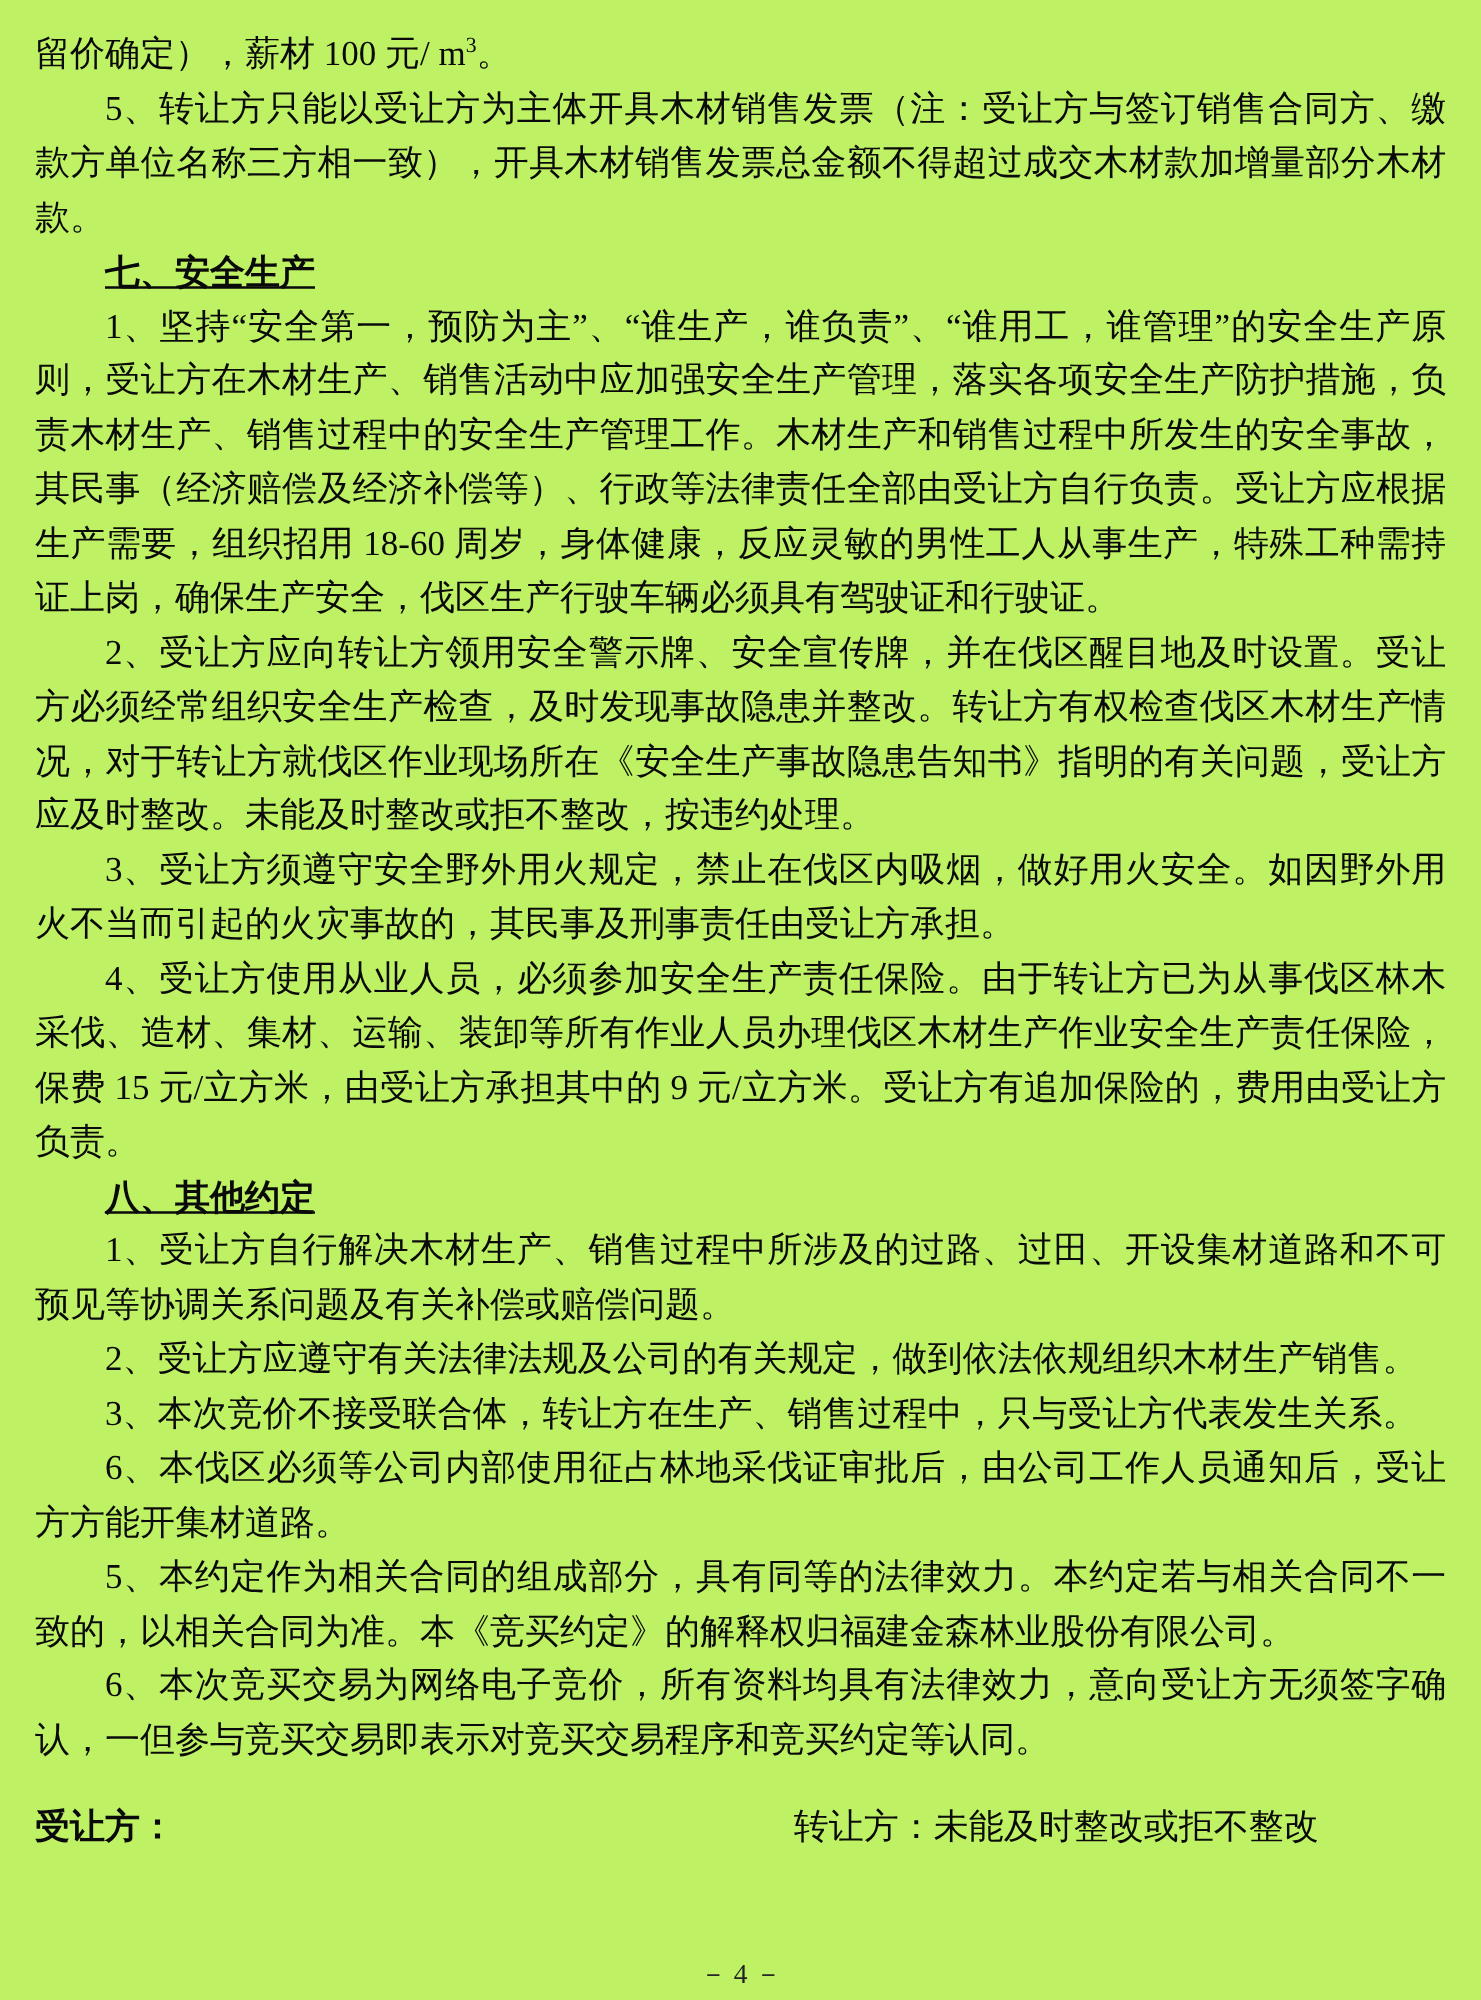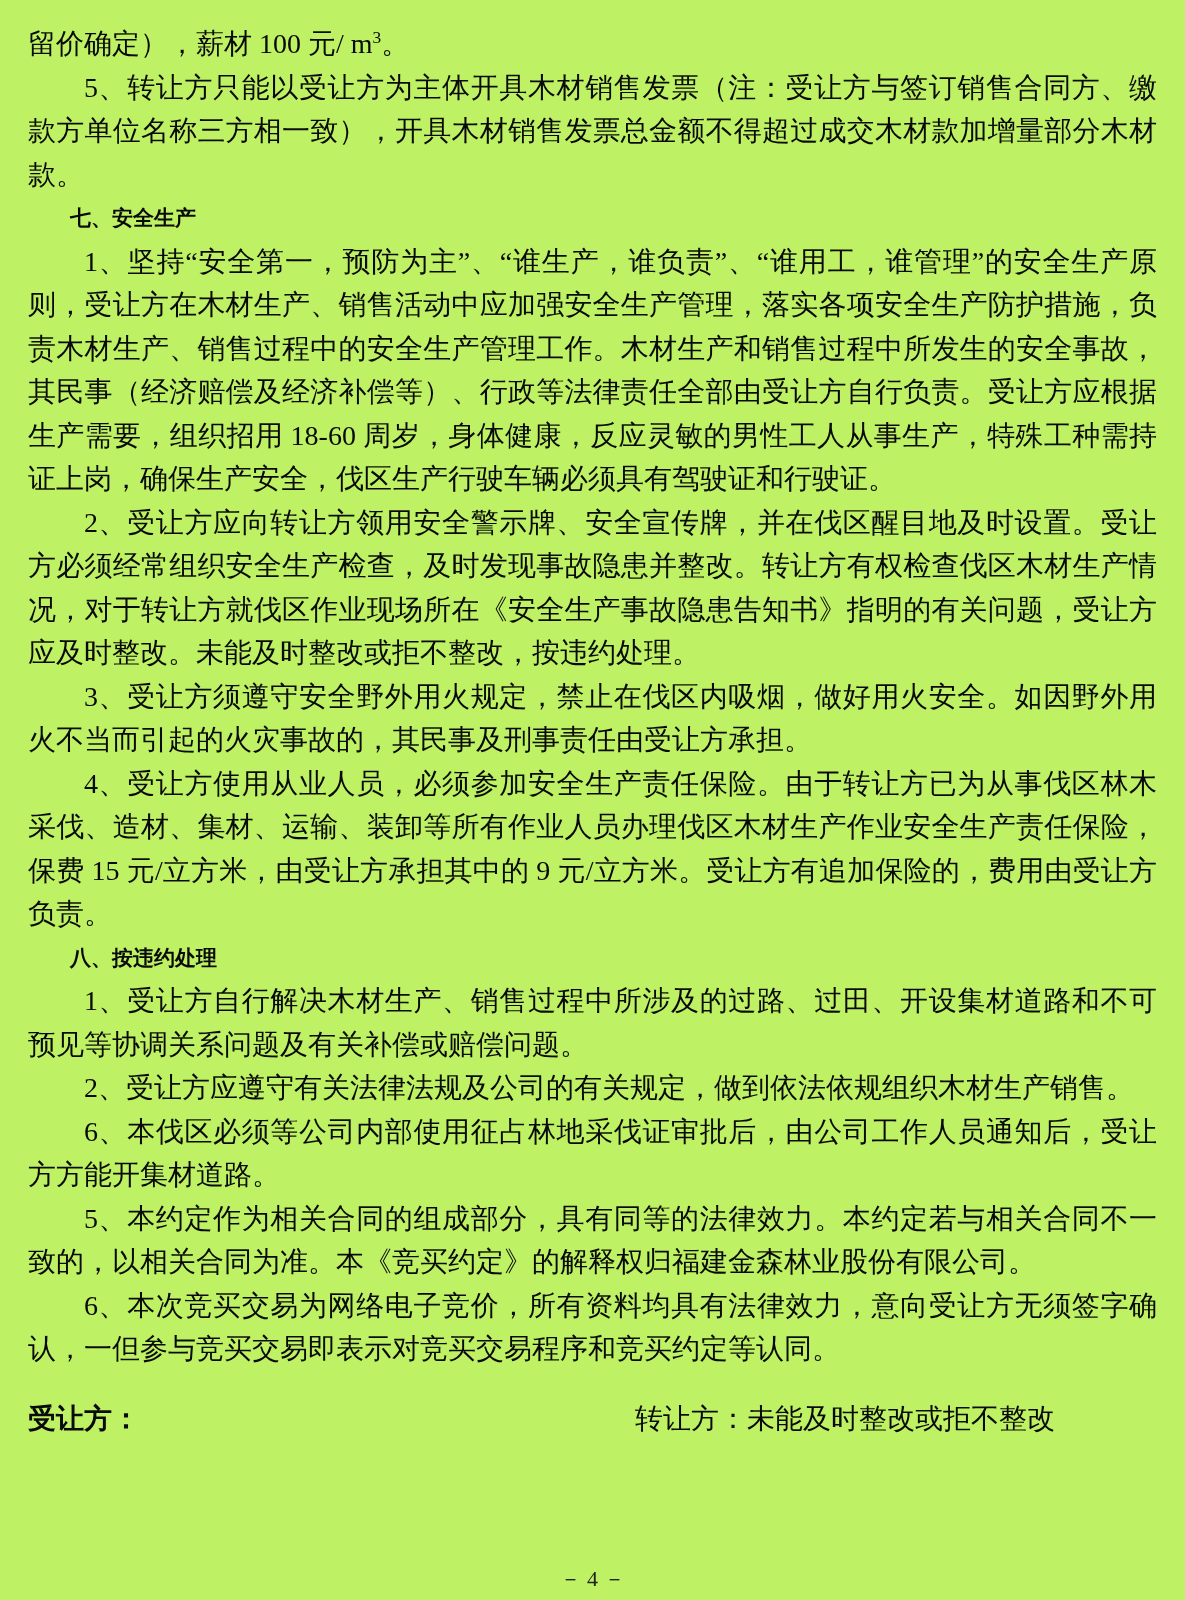--- a/index.html
+++ b/index.html
@@ -28,25 +28,26 @@
   }
   .doc p {
     margin: 0;
     text-indent: 2em;
   }
   .doc p.cont {
     text-indent: 0;
   }
   .doc .heading {
     margin: 0;
-    font-size: 21px;
+    font-size: 28px;
     line-height: 43.5px;
     font-weight: bold;
     text-indent: 2em;
     font-family: "Liberation Sans", "DejaVu Sans", sans-serif;
+    text-decoration: underline;
   }
   sup {
     font-size: 0.62em;
     line-height: 0;
     vertical-align: super;
   }
   .sig-row {
     position: relative;
     margin-top: 26px;
     text-indent: 0;
@@ -85,24 +86,25 @@
 
     <p>5、转让方只能以受让方为主体开具木材销售发票（注：受让方与签订销售合同方、缴款方单位名称三方相一致），开具木材销售发票总金额不得超过成交木材款加增量部分木材款。</p>
 
     <div class="heading">七、安全生产</div>
 
     <p>1、坚持“安全第一，预防为主”、“谁生产，谁负责”、“谁用工，谁管理”的安全生产原则，受让方在木材生产、销售活动中应加强安全生产管理，落实各项安全生产防护措施，负责木材生产、销售过程中的安全生产管理工作。木材生产和销售过程中所发生的安全事故，其民事（经济赔偿及经济补偿等）、行政等法律责任全部由受让方自行负责。受让方应根据生产需要，组织招用 18-60 周岁，身体健康，反应灵敏的男性工人从事生产，特殊工种需持证上岗，确保生产安全，伐区生产行驶车辆必须具有驾驶证和行驶证。</p>
     <p>2、受让方应向转让方领用安全警示牌、安全宣传牌，并在伐区醒目地及时设置。受让方必须经常组织安全生产检查，及时发现事故隐患并整改。转让方有权检查伐区木材生产情况，对于转让方就伐区作业现场所在《安全生产事故隐患告知书》指明的有关问题，受让方应及时整改。未能及时整改或拒不整改，按违约处理。</p>
     <p>3、受让方须遵守安全野外用火规定，禁止在伐区内吸烟，做好用火安全。如因野外用火不当而引起的火灾事故的，其民事及刑事责任由受让方承担。</p>
     <p>4、受让方使用从业人员，必须参加安全生产责任保险。由于转让方已为从事伐区林木采伐、造材、集材、运输、装卸等所有作业人员办理伐区木材生产作业安全生产责任保险，保费 15 元/立方米，由受让方承担其中的 9 元/立方米。受让方有追加保险的，费用由受让方负责。</p>
 
-    <div class="heading">八、按违约处理</div>
+    <div class="heading">八、其他约定</div>
 
     <p>1、受让方自行解决木材生产、销售过程中所涉及的过路、过田、开设集材道路和不可预见等协调关系问题及有关补偿或赔偿问题。</p>
     <p>2、受让方应遵守有关法律法规及公司的有关规定，做到依法依规组织木材生产销售。</p>
+    <p>3、本次竞价不接受联合体，转让方在生产、销售过程中，只与受让方代表发生关系。</p>
     <p>6、本伐区必须等公司内部使用征占林地采伐证审批后，由公司工作人员通知后，受让方方能开集材道路。</p>
     <p>5、本约定作为相关合同的组成部分，具有同等的法律效力。本约定若与相关合同不一致的，以相关合同为准。本《竞买约定》的解释权归福建金森林业股份有限公司。</p>
     <p>6、本次竞买交易为网络电子竞价，所有资料均具有法律效力，意向受让方无须签字确认，一但参与竞买交易即表示对竞买交易程序和竞买约定等认同。</p>
 
     <div class="sig-row">
       <span class="sig-left">受让方：</span>
       <span class="sig-right">转让方：未能及时整改或拒不整改</span>
     </div>
 
   </div>

